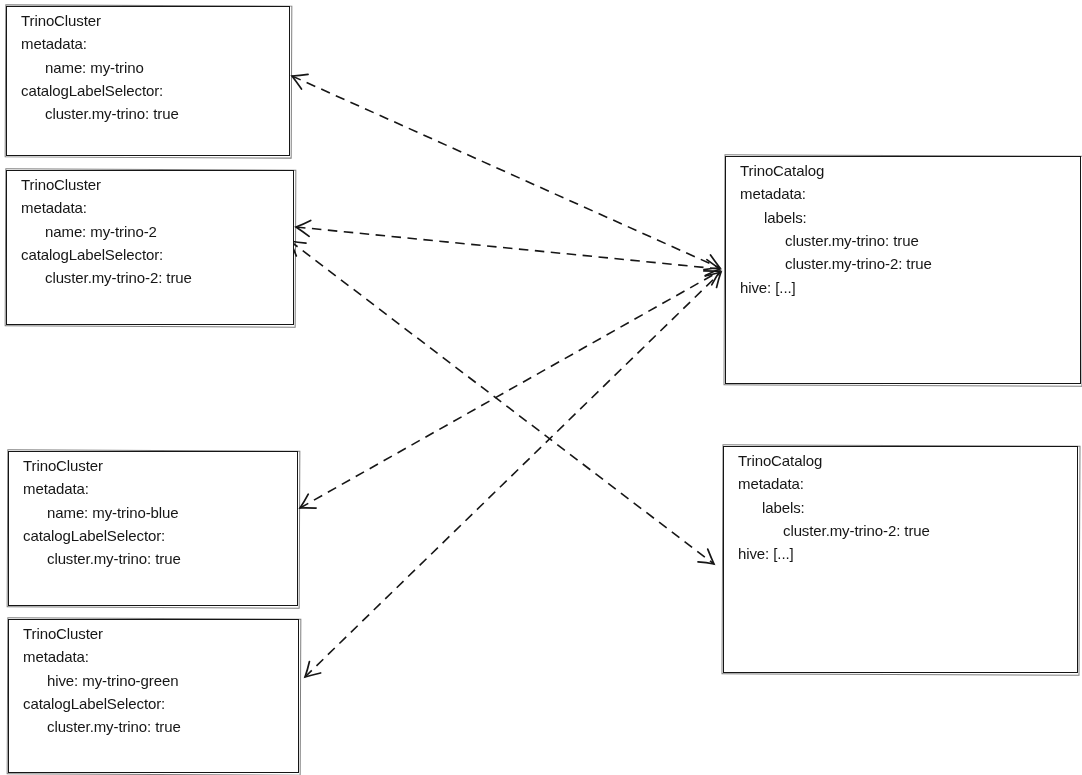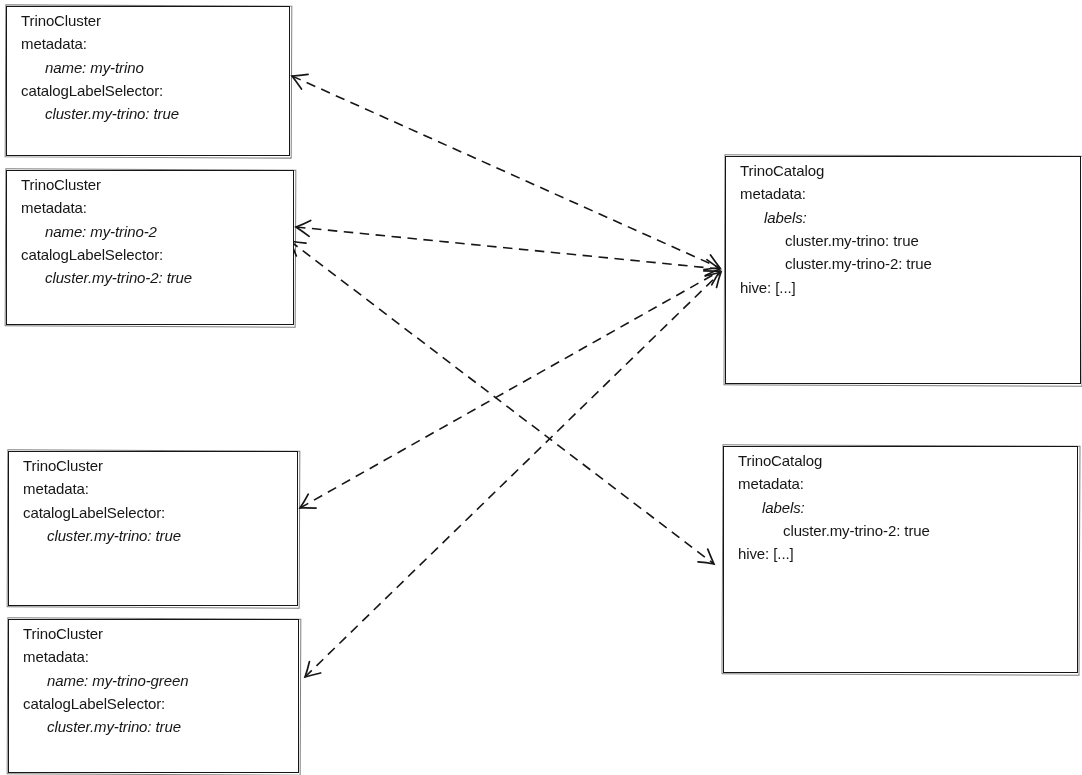--- a/index.html
+++ b/index.html
@@ -47,21 +47,21 @@
   }
   .tline {
     display: block;
     font-size: 15px;
     line-height: 23.35px;
     white-space: pre;
     letter-spacing: -0.1px;
     margin-left: 8px;
   }
   .ind0 { padding-left: 0; }
-  .ind1 { padding-left: 24px; font-style: italic; }
+  .ind1 { padding-left: 24px; }
   .ind2 { padding-left: 45px; }
 </style>
 </head>
 <body>
 
 <div id="diagram">
   <svg id="arrow-layer" width="1082" height="775" viewBox="0 0 1082 775" xmlns="http://www.w3.org/2000/svg">
     <defs>
       <marker id="ah" markerUnits="userSpaceOnUse" markerWidth="32" markerHeight="28" refX="15" refY="13" orient="auto-start-reverse" overflow="visible">
         <path class="ah-path" d="M 1,5 Q 8.5,9.5 15,13 Q 8,16.5 1,21"></path>
@@ -83,27 +83,28 @@
     <div class="node" style="left: 6px; top: 170px; width: 288px; height: 155px;">
       <span class="tline ind0">TrinoCluster</span>
       <span class="tline ind0">metadata:</span>
       <span class="tline ind1">name: my-trino-2</span>
       <span class="tline ind0">catalogLabelSelector:</span>
       <span class="tline ind1">cluster.my-trino-2: true</span>
     </div>
     <div class="node" style="left: 8px; top: 451px; width: 290px; height: 155px;">
       <span class="tline ind0">TrinoCluster</span>
       <span class="tline ind0">metadata:</span>
+      <span class="tline ind1">name: my-trino-blue</span>
       <span class="tline ind0">catalogLabelSelector:</span>
       <span class="tline ind1">cluster.my-trino: true</span>
     </div>
     <div class="node" style="left: 8px; top: 619px; width: 291px; height: 154px;">
       <span class="tline ind0">TrinoCluster</span>
       <span class="tline ind0">metadata:</span>
-      <span class="tline ind1">name: my-trino-green</span>
+      <span class="tline ind1">hive: my-trino-green</span>
       <span class="tline ind0">catalogLabelSelector:</span>
       <span class="tline ind1">cluster.my-trino: true</span>
     </div>
     <div class="node" style="left: 725px; top: 156px; width: 356px; height: 228px;">
       <span class="tline ind0">TrinoCatalog</span>
       <span class="tline ind0">metadata:</span>
       <span class="tline ind1">labels:</span>
       <span class="tline ind2">cluster.my-trino: true</span>
       <span class="tline ind2">cluster.my-trino-2: true</span>
       <span class="tline ind0">hive: [...]</span>

